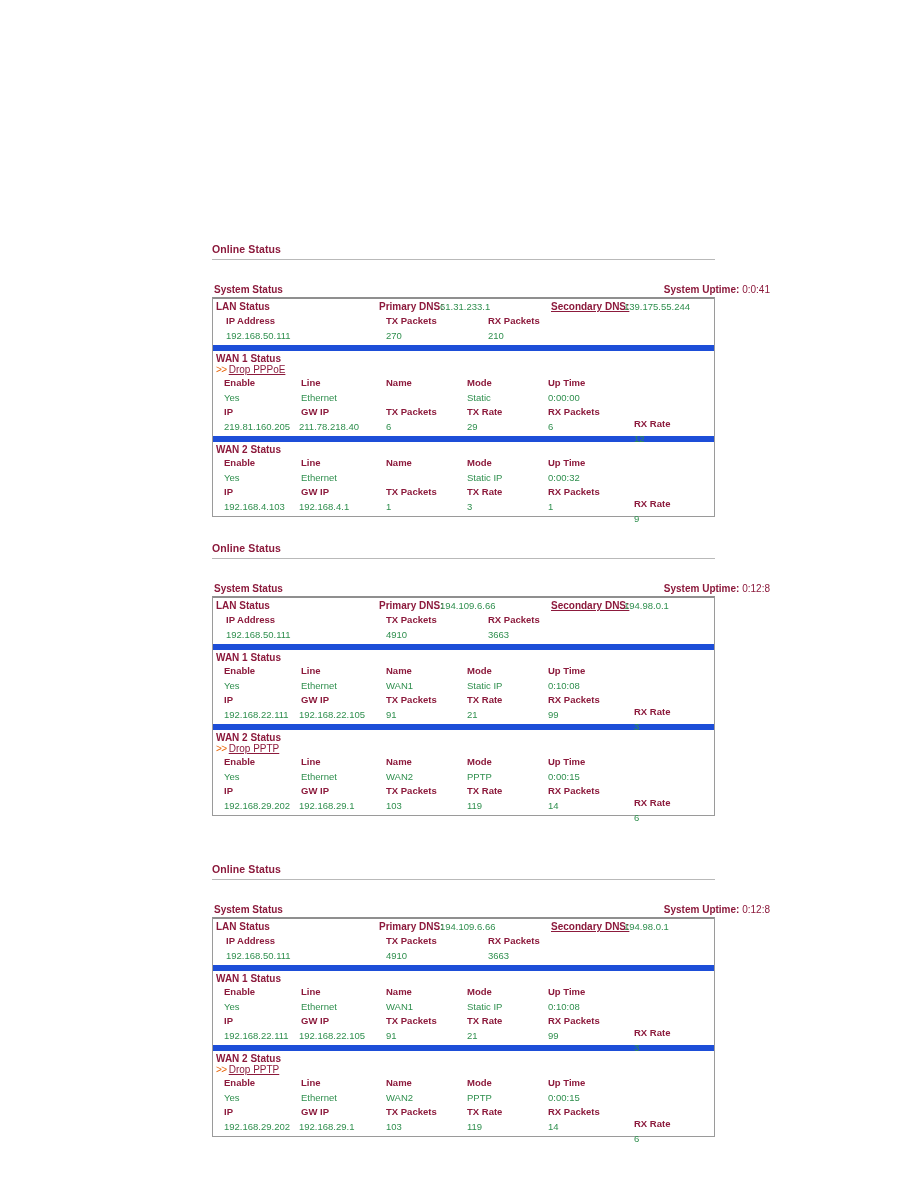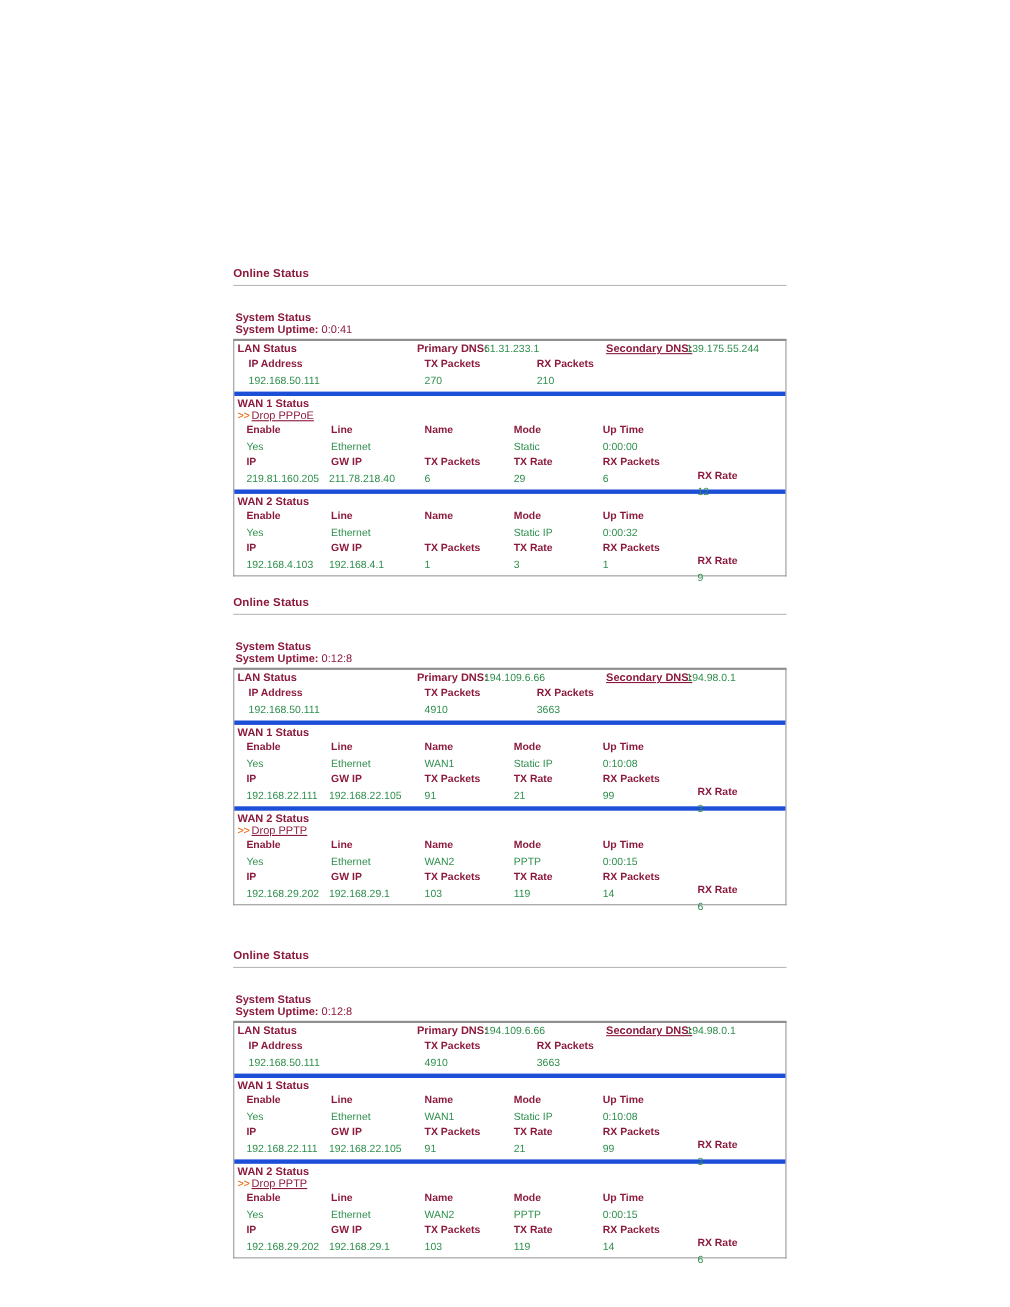--- a/index.html
+++ b/index.html
@@ -44,41 +44,40 @@
   }
 
   .sys-status-row {
     display: flex;
     justify-content: space-between;
     align-items: baseline;
     font-size: 10px;
     font-weight: bold;
     color: #8c1a3c;
     padding: 0 0 2px 2px;
-    flex-direction: column;
   }
   .sys-uptime {
     color: #8c1a3c;
     font-weight: bold;
   }
   .sys-uptime .val {
     color: #8c1a3c;
   }
 
   
   .status-table {
     border: 1px solid #9a9a9a;
     border-top: 2px solid #8f8f8f;
     background: #ffffff;
     box-sizing: border-box;
     width: 503px;
   }
 
   .section {
-    border-bottom: 4px solid #1d4ed8;
+    border-bottom: 6px solid #1d4ed8;
     padding: 0;
   }
   .section:last-child {
     border-bottom: none;
   }
 
   .sec-head {
     display: flex;
     justify-content: space-between;
     align-items: baseline;

